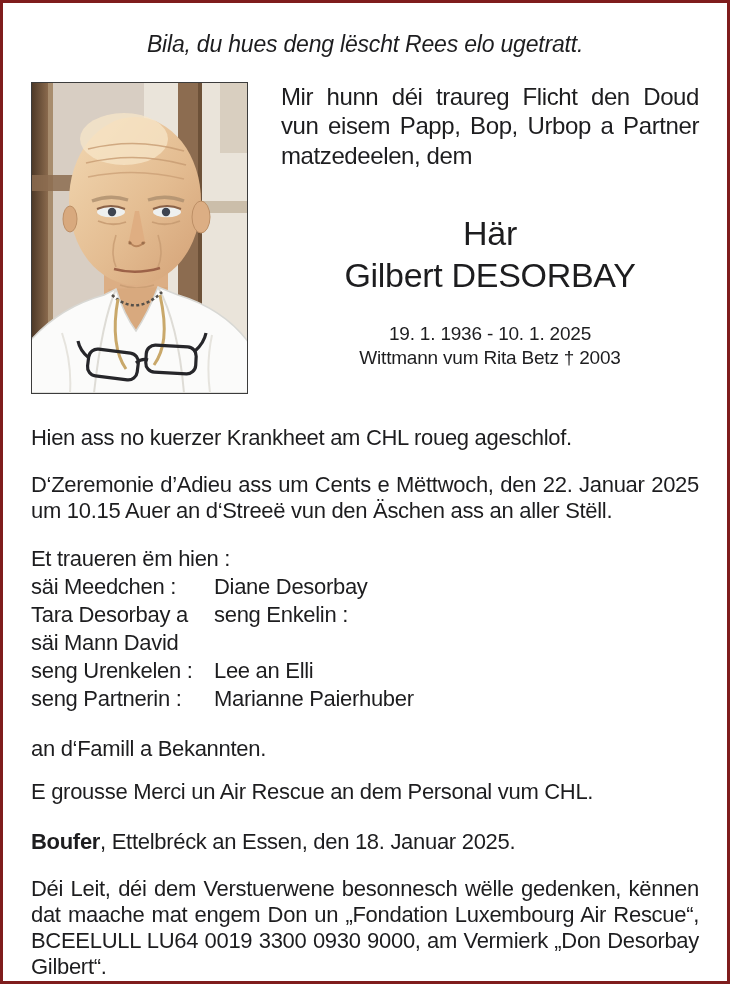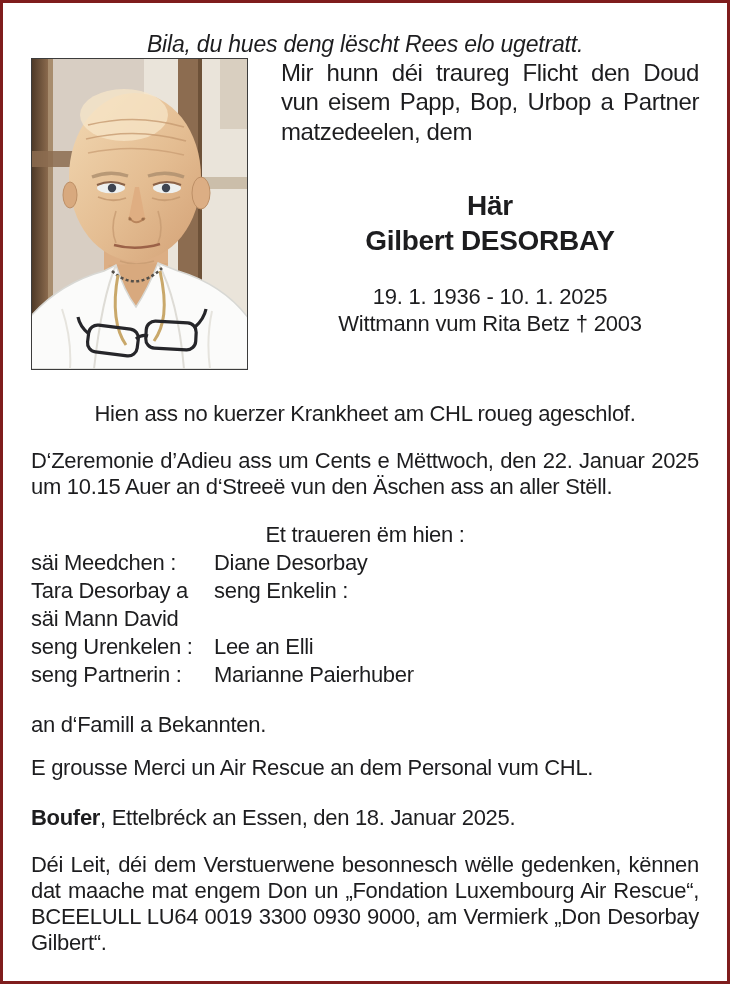--- a/index.html
+++ b/index.html
@@ -15,57 +15,57 @@
     color:#1d1d1f;
     overflow:hidden;
   }
   .epigraph {
     text-align:center;
     font-style:italic;
     font-size:23px;
     letter-spacing:-0.2px;
     margin:2px 0 0 0;
   }
-  .top-row { display:flex; }
+  .top-row { display:flex; margin-top:24px; }
   .photo-frame {
     width:215px; height:310px;
     border:1px solid #3c3c3c;
     flex:none;
     overflow:hidden;
   }
   .photo-frame svg { display:block; }
   .right-col { flex:1; margin-left:33px; display:flex; flex-direction:column; }
   .intro {
     font-size:24px;
     line-height:1.22;
     text-align:justify;
     letter-spacing:-0.4px;
     margin:0;
   }
   .name-block { text-align:center; margin-top:42px; }
   .honorific, .deceased-name {
-    font-weight:bold;
-    font-size:28px;
+    font-weight:normal;
+    font-size:34px;
     line-height:1.25;
     letter-spacing:-0.3px;
   }
   .dates-block {
     text-align:center;
     margin-top:25px;
-    font-size:22px;
+    font-size:19px;
     line-height:1.25;
     letter-spacing:-0.2px;
   }
   .body-text {
     margin-top:31px;
     font-size:22px;
     line-height:26px;
     letter-spacing:-0.3px;
   }
-  .para { margin:0 0 21px 0;text-align:center; }
+  .para { margin:0 0 21px 0; }
   .justify { text-align:justify; }
   .mourners { line-height:28px; margin:0 0 0 0; }
   .mourner-row { display:grid; grid-template-columns:183px 1fr; }
   .outro { line-height:28px; margin-bottom:16px; }
   .bold { font-weight:bold; }
   .thanks { margin:0 0 24px 0; }
   .dateline { margin:16px 0 21px 0; }
   .donation { margin:0; }
 </style>
 </head>

